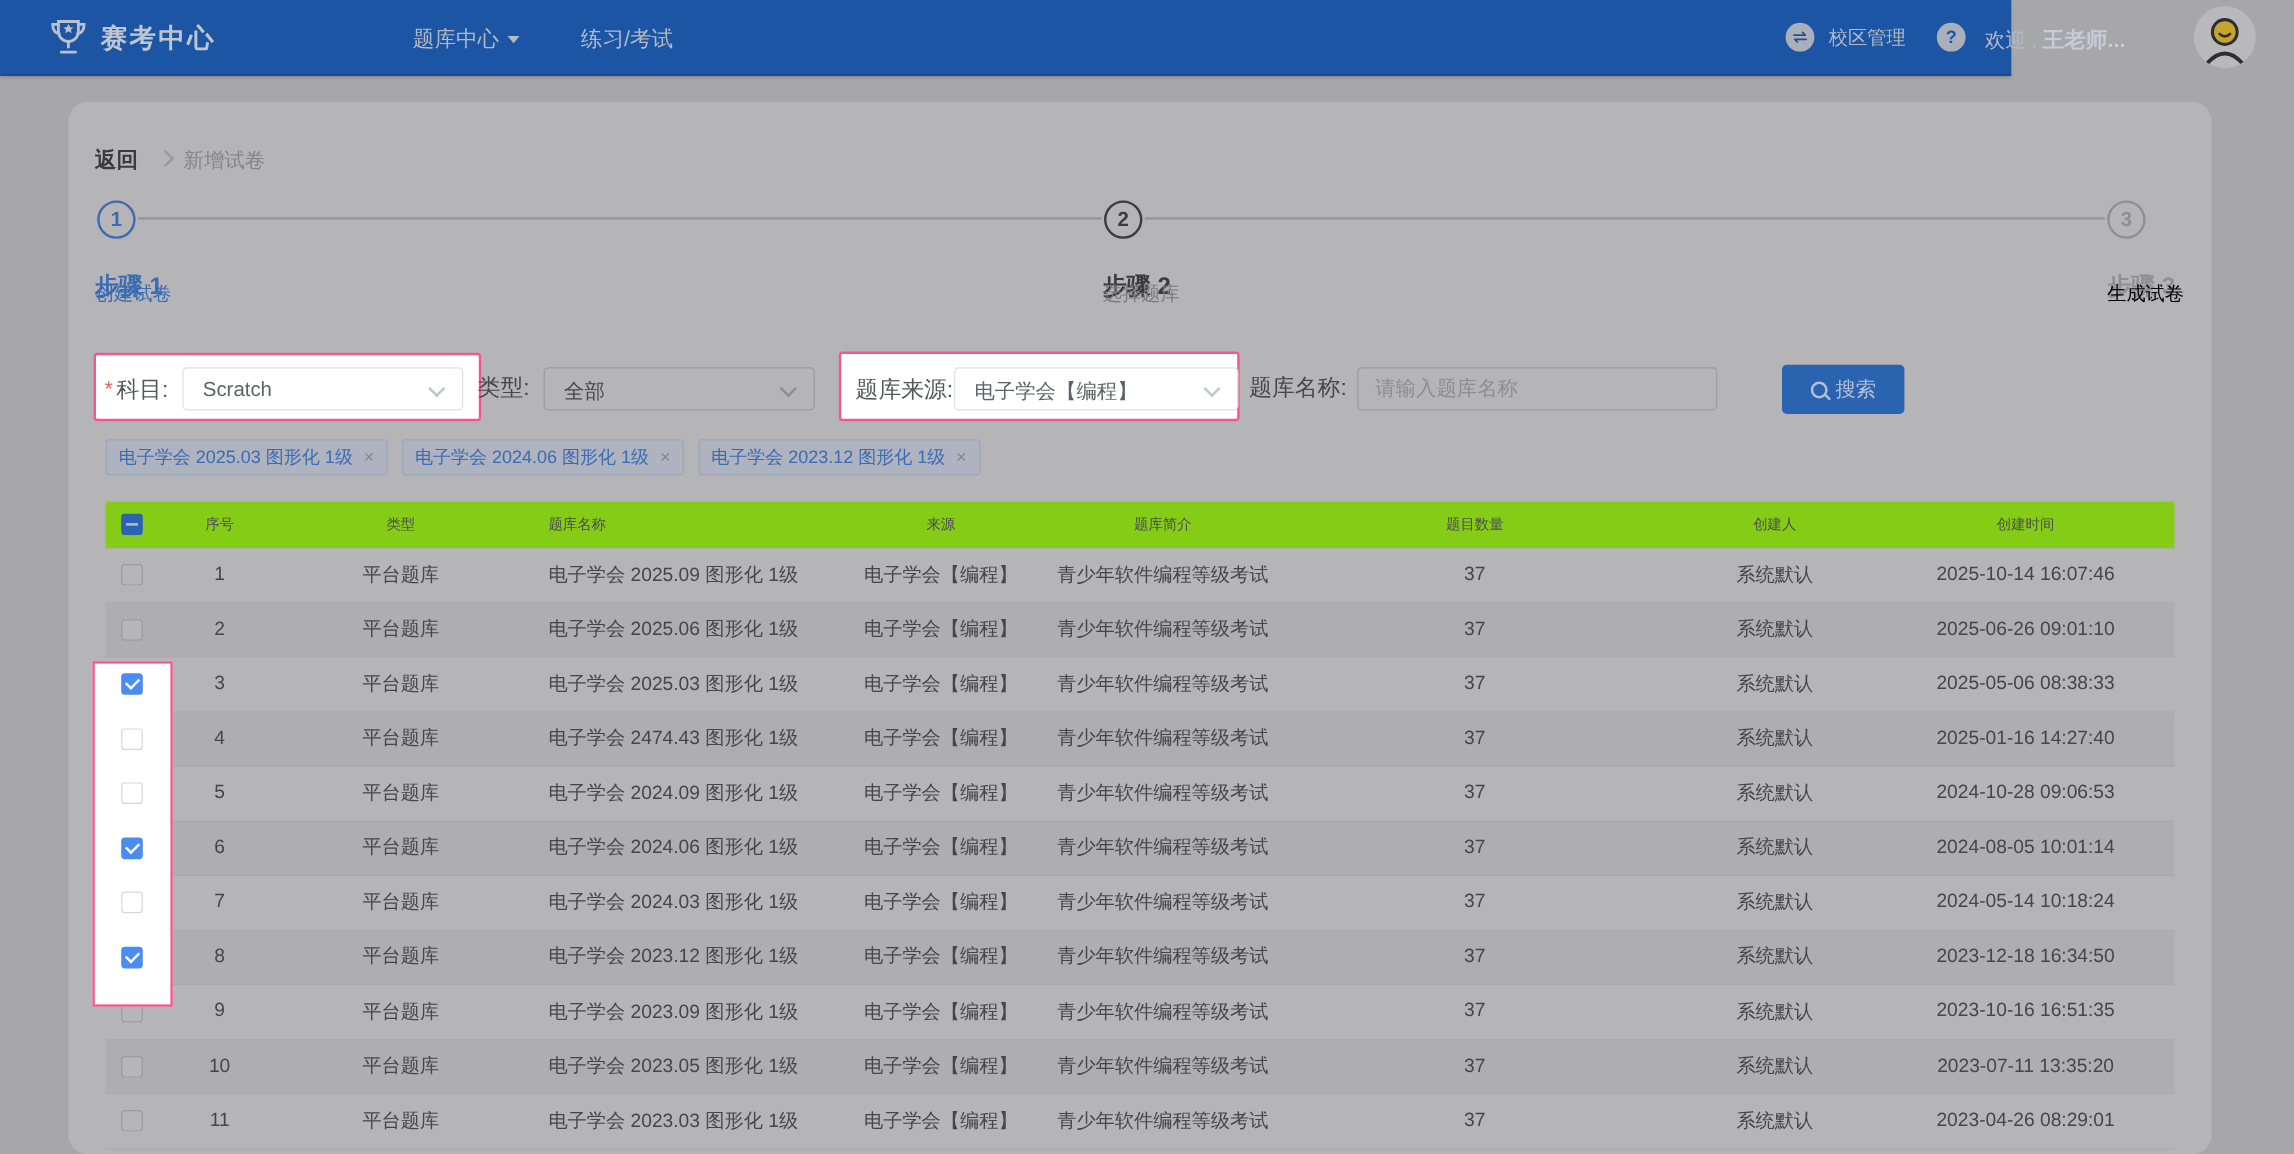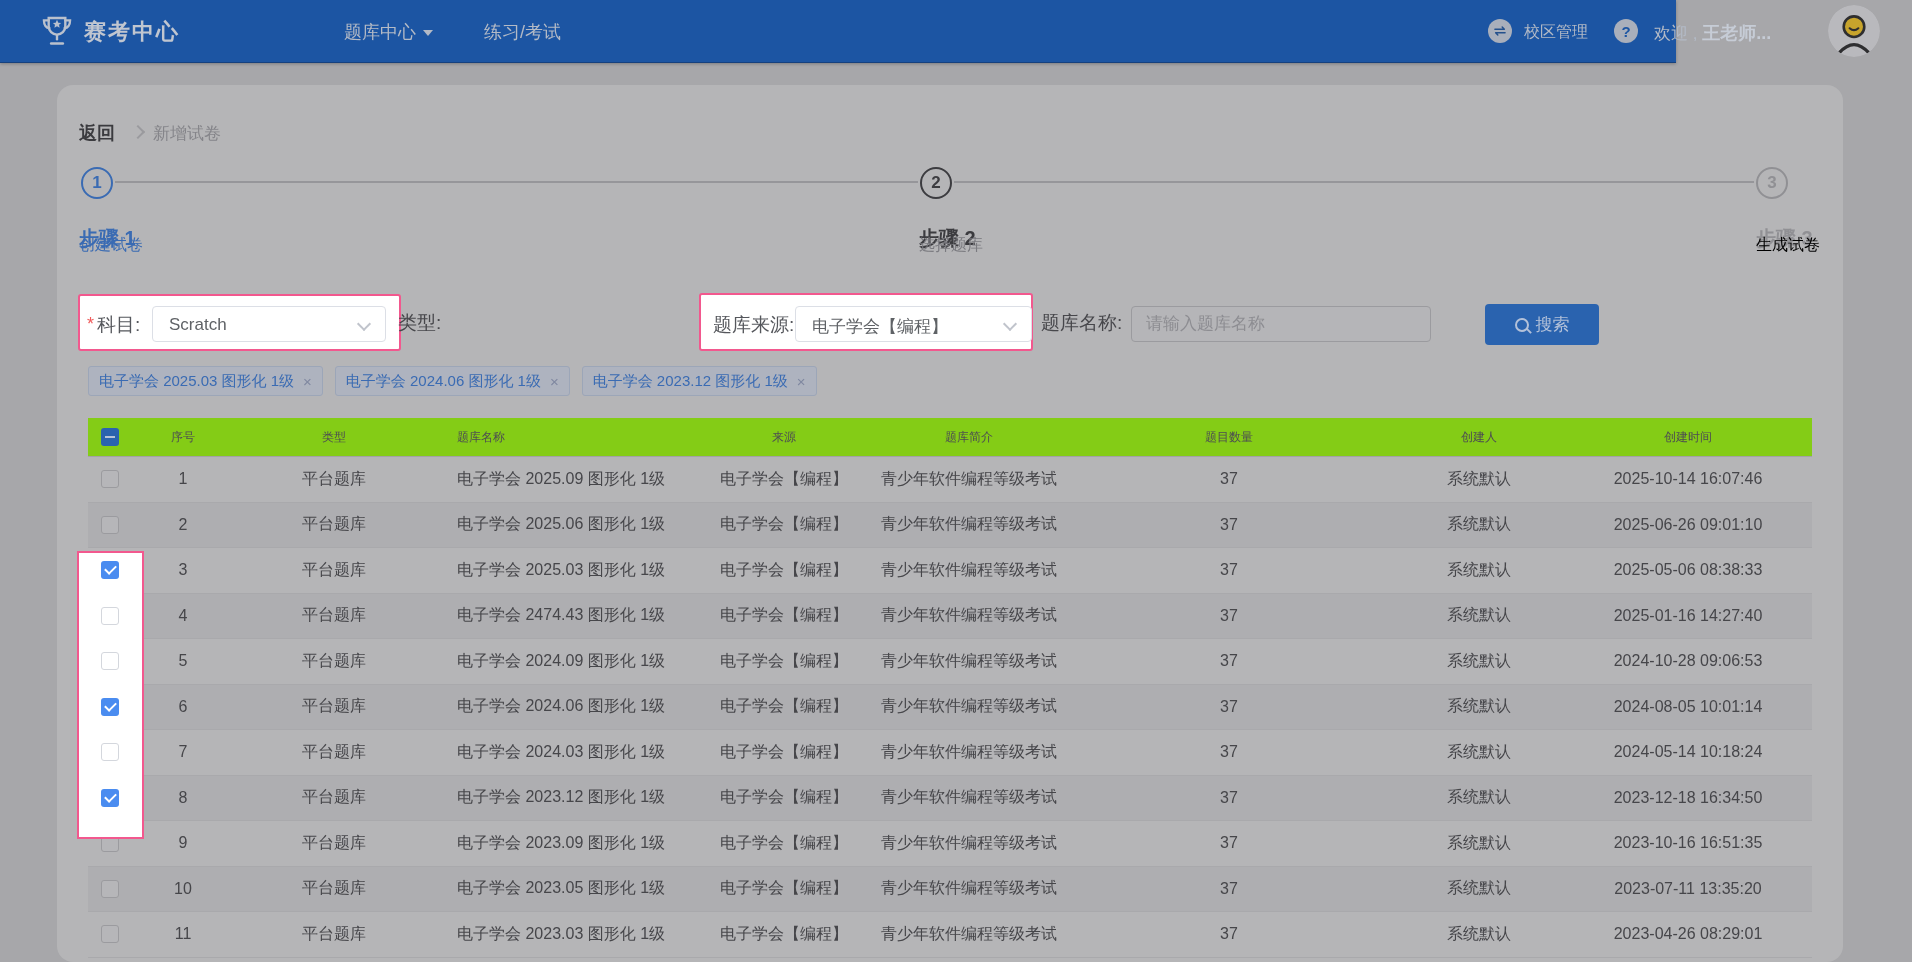--- a/index.html
+++ b/index.html
@@ -69,21 +69,21 @@
   .select-lit .val{color:#5f6266;}
   .select-dim{background:#b5b5b8;border:1px solid #9b9b9f;}
   .select-dim .val{color:#47474b;}
   .chev{position:absolute;right:16px;top:12px;width:8px;height:8px;
     border-right:2px solid #c0c4cc;border-bottom:2px solid #c0c4cc;transform:rotate(45deg);}
   .select-dim .chev{border-color:#8e8e93;}
   .text-input{position:absolute;left:1074px;top:221px;width:300px;height:36px;box-sizing:border-box;
     background:#b5b5b8;border:1px solid #9b9b9f;border-radius:4px;font-size:17px;color:#47474b;
     padding:0 14px;outline:none;font-family:inherit;}
   .text-input::placeholder{color:#8d8d92;opacity:1;}
-  .search-btn{position:absolute;left:1428px;top:219px;width:114px;height:41px;background:#2a63af;
+  .search-btn{position:absolute;left:1428px;top:219px;width:102px;height:41px;background:#2a63af;
     border:none;border-radius:4px;color:#b3c1d9;font-size:17px;cursor:pointer;
     display:flex;align-items:center;justify-content:center;gap:7px;font-family:inherit;}
   .mag{position:relative;width:10px;height:10px;border:2px solid #b3c1d9;border-radius:50%;}
   .mag::after{content:"";position:absolute;width:6px;height:2px;background:#b3c1d9;
     right:-5px;bottom:-2px;transform:rotate(45deg);}
 
   
   .tags{position:absolute;left:31px;top:281px;display:flex;gap:12px;}
   .tag{height:28px;display:flex;align-items:center;gap:9px;padding:0 10px;
     background:#aeb3bf;border:1px solid #9ca6b8;border-radius:3px;font-size:15px;color:#3a6bb3;
@@ -194,20 +194,24 @@
     <div class="hl-box box-subject">
       <span class="req-star">*</span>
       <span class="f-label-lit" style="left:17px;top:16px;">科目:</span>
       <div class="select select-lit" style="left:72px;top:10px;width:234px;height:36px;">
         <span class="val">Scratch</span>
         <span class="chev"></span>
       </div>
     </div>
 
     <span class="f-label-dim" style="left:341px;top:225px;">类型:</span>
+    <div class="select select-dim" style="left:396px;top:221px;width:226px;height:36px;">
+      <span class="val">全部</span>
+      <span class="chev"></span>
+    </div>
 
     <div class="hl-box box-source">
       <span class="f-label-lit" style="left:12px;top:17px;">题库来源:</span>
       <div class="select select-lit" style="left:94px;top:11px;width:237px;height:36px;">
         <span class="val">电子学会【编程】</span>
         <span class="chev"></span>
       </div>
     </div>
 
     <span class="f-label-dim" style="left:984px;top:225px;">题库名称:</span>

